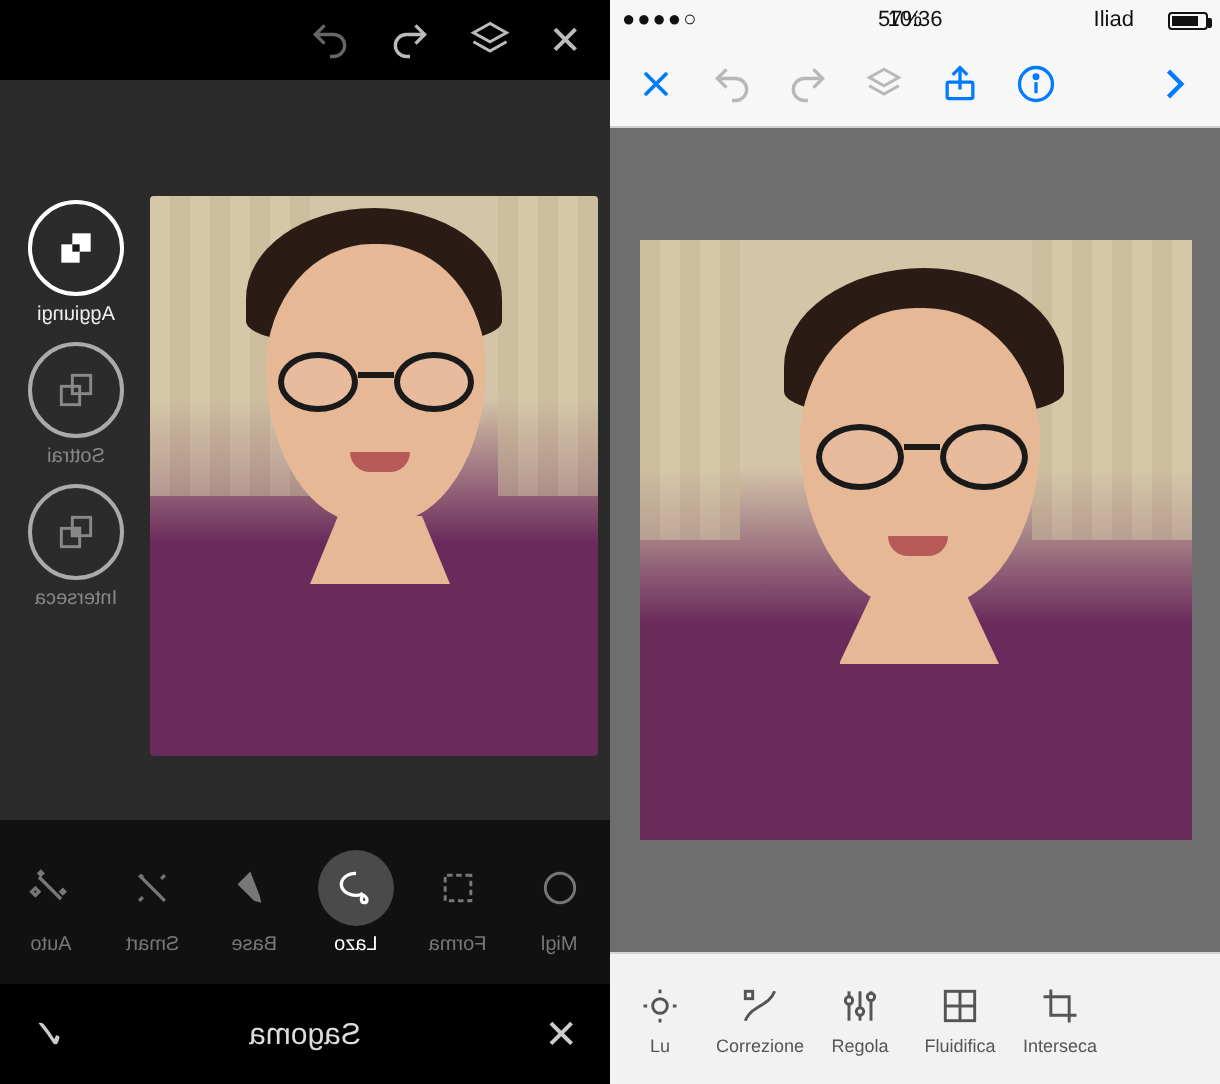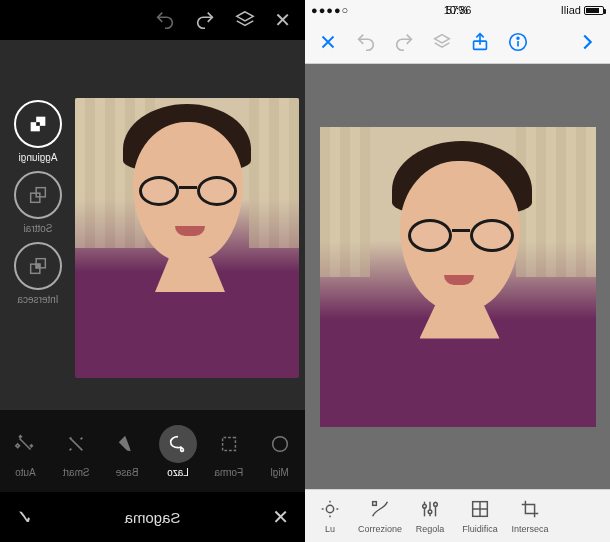--- a/index.html
+++ b/index.html
@@ -45,35 +45,35 @@
     .l-bottom { height:50px; background:#000; display:flex; align-items:center; justify-content:space-between; padding:0 16px; color:#ccc; }
     .l-bottom .title { font-size:15px; color:#ddd; }
     .xmark, .vmark { font-size:20px; }
     
     
     .right { width:305px; height:542px; background:#6e6e6e; display:flex; flex-direction:column; }
     .status { height:20px; background:#f7f7f7; display:flex; align-items:center; justify-content:space-between; padding:0 6px; font-size:11px; color:#111; }
     .status .dots { letter-spacing:1px; }
     .status .mid { position:absolute; left:50%; transform:translateX(-50%); font-weight:400; }
     .status-wrap { position:relative; }
-    .bat { display:flex; align-items:center; gap:3px; }
+    .bat { display:flex; align-items:center; gap:17px; }
     .bat-ic { width:20px; height:9px; border:1px solid #111; border-radius:2px; position:relative; }
     .bat-ic::after { content:""; position:absolute; right:-3px; top:2px; width:2px; height:5px; background:#111; border-radius:0 1px 1px 0; }
     .bat-fill { position:absolute; left:1px; top:1px; bottom:1px; width:74%; background:#111; }
     
     .r-top { height:44px; background:#f7f7f7; border-bottom:1px solid #d0d0d0; display:flex; align-items:center; gap:16px; padding:0 12px; }
     .r-top .sp { flex:1; }
     .r-top svg { width:22px; height:22px; }
     .blue { color:#007aff; }
     .grey { color:#b8b8b8; }
     
     .r-canvas { flex:1; background:#6e6e6e; display:flex; align-items:center; justify-content:center; }
     .r-photo { width:276px; height:300px; background: linear-gradient(180deg,#d4c4a8 0%,#d4c4a8 38%,#6b2a5c 64%,#6b2a5c 100%); position:relative; overflow:hidden; }
     
-    .r-tools { height:53px; background:#f2f2f2; border-top:1px solid #d4d4d4; display:flex; align-items:center; overflow:hidden; }
+    .r-tools { height:66px; background:#f2f2f2; border-top:1px solid #d4d4d4; display:flex; align-items:center; overflow:hidden; }
     .rtool { width:50px; flex:0 0 50px; display:flex; flex-direction:column; align-items:center; gap:4px; color:#555; font-size:9px; }
     .rtool svg { width:22px; height:22px; color:#555; }
   </style>
 </head>
 <body>
 
 <div class="left">
   <div class="l-top">
     <span class="glyph">✕</span>
     <svg viewBox="0 0 24 24" width="22" height="22" fill="none" stroke="#bbb" stroke-width="1.6">

